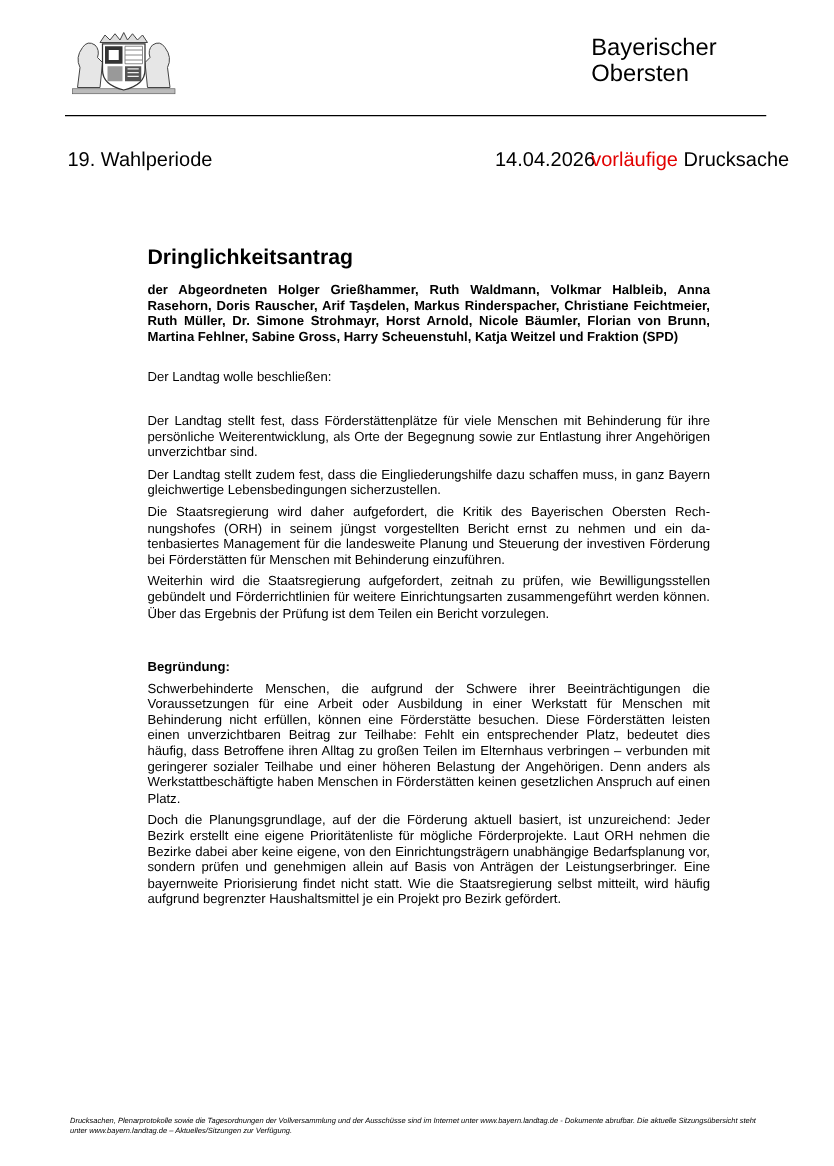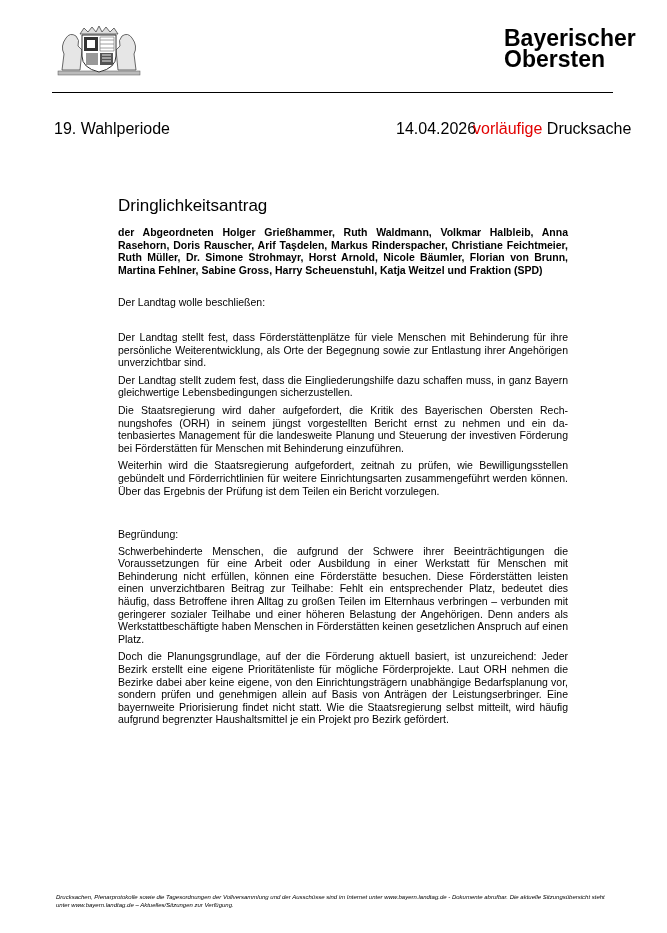--- a/index.html
+++ b/index.html
@@ -1,32 +1,32 @@
 <!DOCTYPE html>
 <html><head>
 <meta charset="utf-8">
 <style>
   html, body { margin: 0; padding: 0; background: #ffffff; }
   body { width: 667px; height: 933px; position: relative; overflow: hidden;
          font-family: "Liberation Sans", sans-serif; color: #000; }
   .coat { position: absolute; left: 56px; top: 24px; width: 86px; height: 52px; }
-  .brand { position: absolute; left: 504px; top: 28px; font-weight: bold; font-size: 23px; line-height: 21px; }
+  .brand { position: absolute; left: 473px; top: 28px; font-weight: normal; font-size: 19px; line-height: 21px; }
   .rule { position: absolute; left: 52px; top: 92px; width: 561px; height: 0; border-top: 1px solid #000; }
   .meta { position: absolute; top: 120px; font-size: 16px; }
   .period { left: 54px; }
   .date { left: 396px; }
   .prelim { left: 473px; }
   .red { color: #e20000; text-align: center; }
   .content { position: absolute; left: 118px; top: 196px; width: 450px; font-size: 10.5px; line-height: 12.6px; }
-  .title { font-size: 17px; font-weight: normal; margin: 0 0 10px 0; line-height: 20px; }
+  .title { font-size: 17px; font-weight: bold; margin: 0 0 10px 0; line-height: 20px; }
   .authors { font-weight: bold; text-align: justify; margin: 0; }
   .subject { font-weight: bold; margin: 16px 0 0 0; }
   .p { margin: 0 0 5px 0; text-align: justify; hyphens: manual; }
   .intro { margin: 20px 0 22px 0; }
-  .reason { font-weight: normal; margin: 31px 0 4px 0; }
+  .reason { font-weight: bold; margin: 31px 0 4px 0; }
   .footer { position: absolute; left: 56px; top: 893px; width: 560px; font-size: 6px; font-style: italic; line-height: 8px; }
 </style>
 </head>
 <body>
 
 <div class="coat">
   <svg width="86" height="52" viewBox="0 0 86 52">
 
     <rect x="2" y="47" width="82" height="4" fill="#bbb" stroke="#555" stroke-width="0.5"></rect>
 

